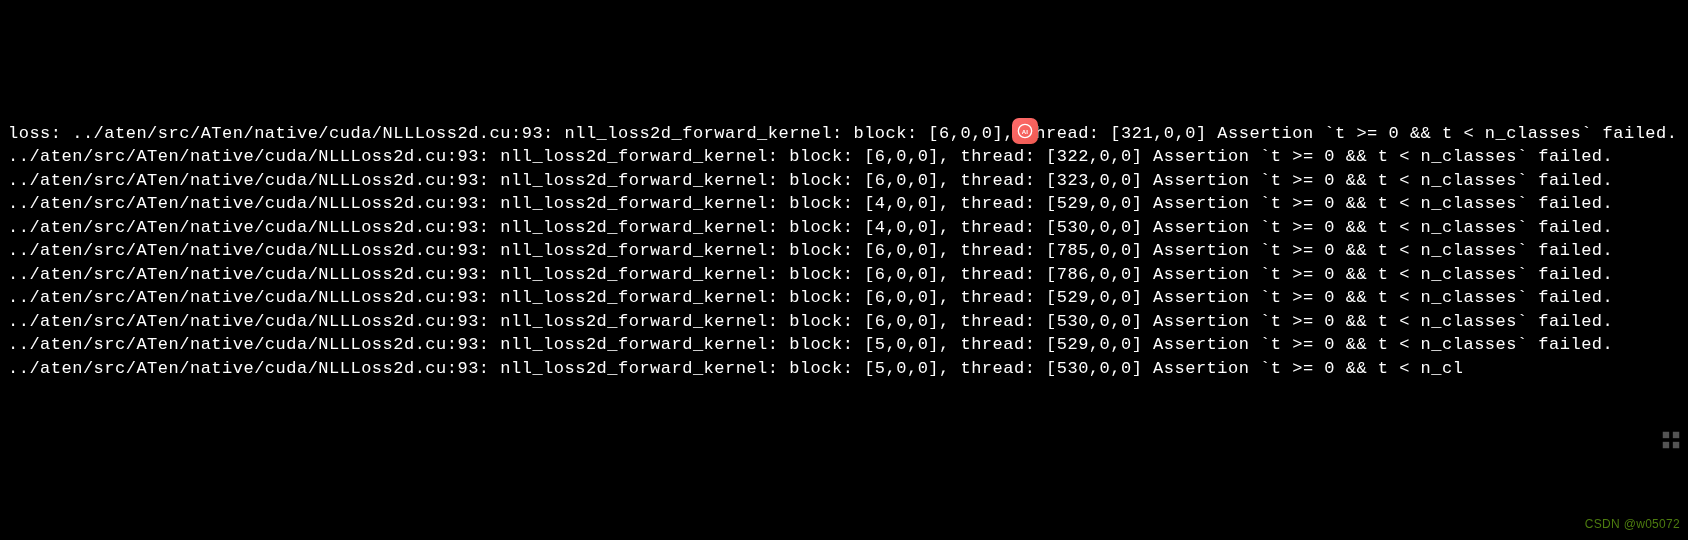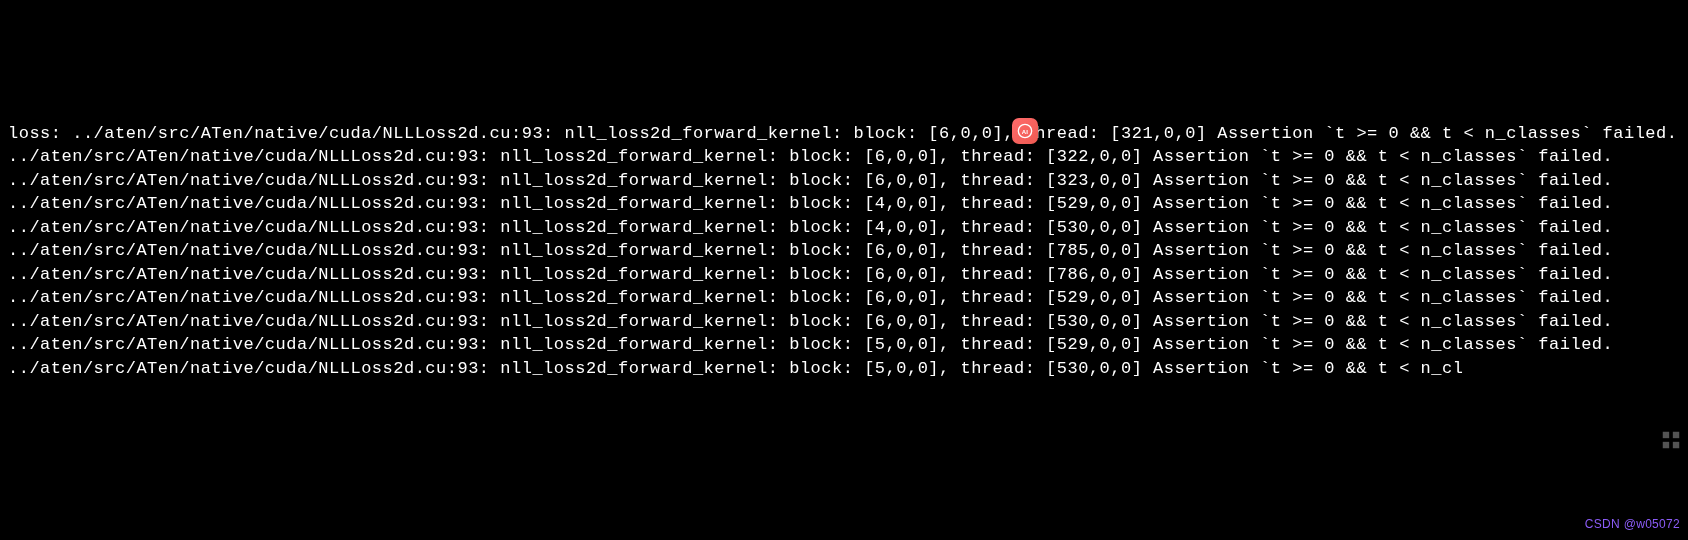--- a/index.html
+++ b/index.html
@@ -43,21 +43,21 @@
       left: 1012px;
     }
     .ai-badge svg {
       width: 16px;
       height: 16px;
     }
     .watermark {
       position: absolute;
       right: 8px;
       bottom: 4px;
-      color: #8b5cf6;
+      color: #4d7c0f;
       font-size: 12px;
       font-family: Arial, sans-serif;
       letter-spacing: 0.3px;
     }
     .toolbar-icon {
       position: absolute;
       right: 6px;
       top: 382px;
       width: 22px;
       height: 22px;

